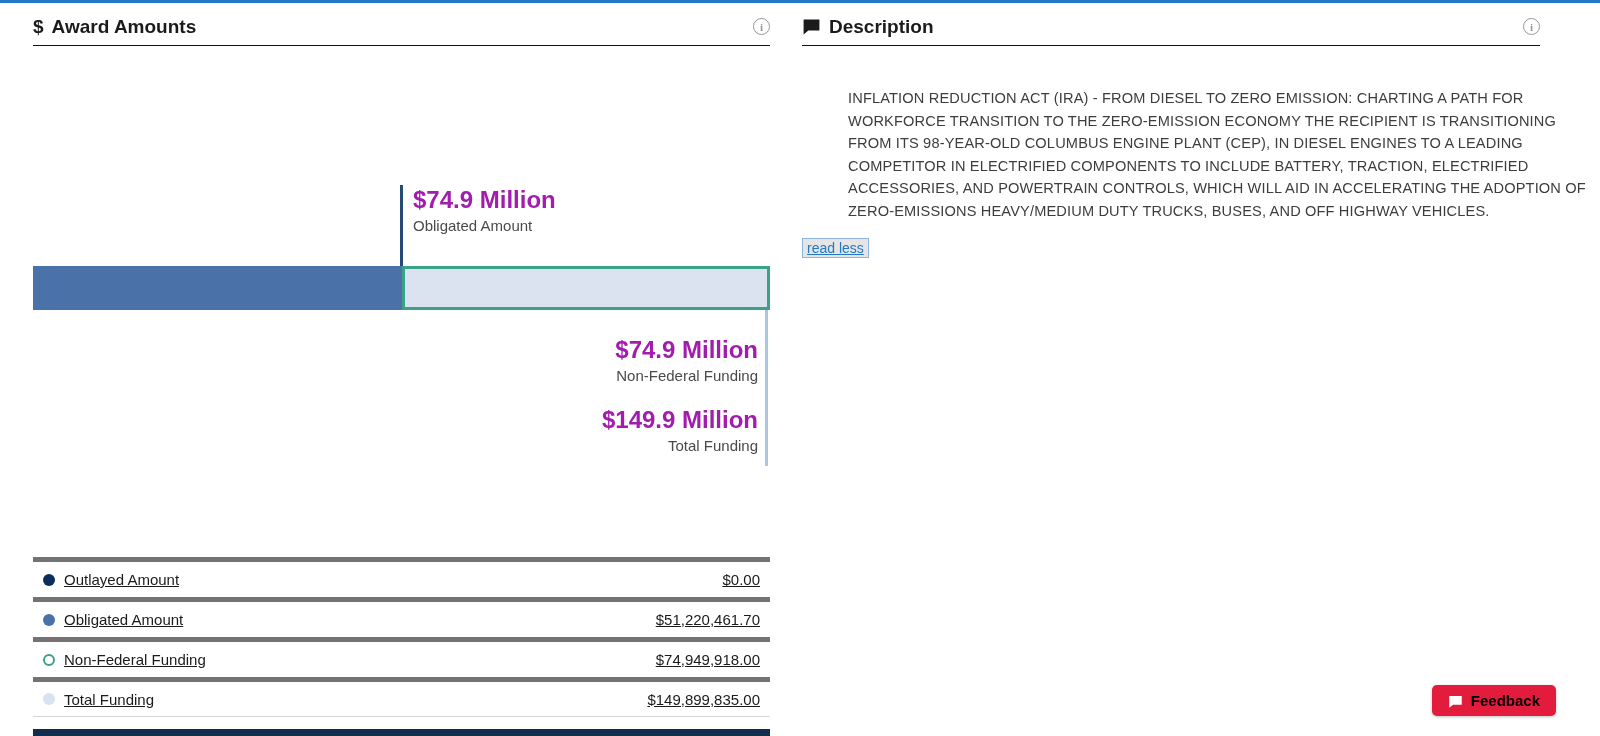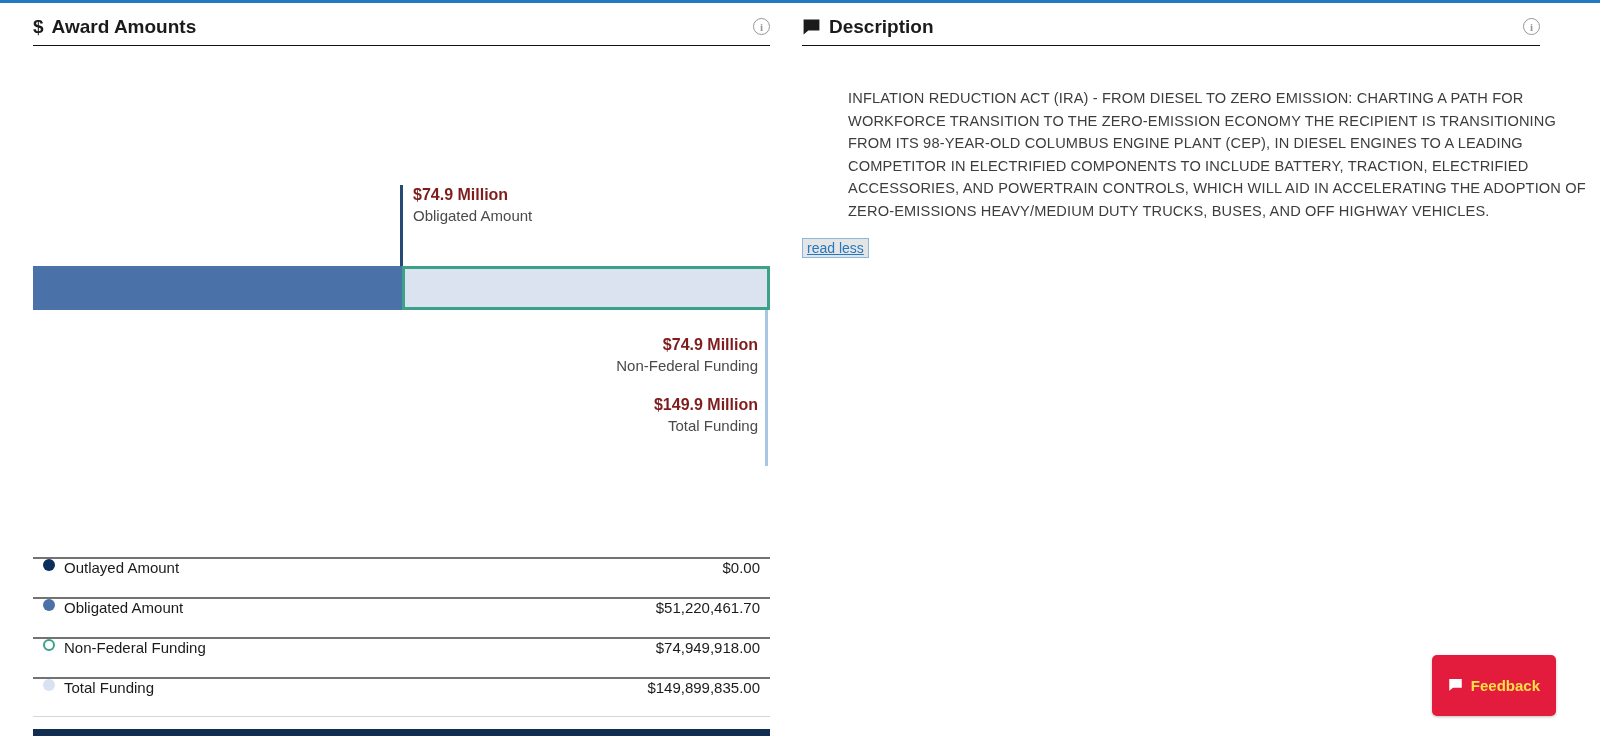--- a/index.html
+++ b/index.html
@@ -15,55 +15,55 @@
   .hdr-left { left:33px; width:737px; }
   .hdr-right { left:802px; width:738px; }
   .info-icon { margin-left:auto; width:17px; height:17px; border:1.5px solid #979797; border-radius:50%;
                color:#979797; font-size:11px; font-weight:700; display:flex; align-items:center; justify-content:center;
                font-family:"Liberation Serif","DejaVu Serif",serif; cursor:pointer; }
   .bubble-icon { width:19px; height:19px; display:inline-block; }
 
   
   .callout-line-obligated { position:absolute; left:400px; top:185px; width:3px; height:81px; background:#254a76; }
   .obligated-text { position:absolute; left:413px; top:186px; }
-  .c-value { font-size:16px; font-weight:700; color:#7f1d1d; }
+  .c-value { font-size:24px; font-weight:700; color:#a21caf; }
   .c-label { font-size:15px; color:#4a4a4a; margin-top:3px; }
 
   .bar-track { position:absolute; left:33px; top:266px; width:737px; height:44px; display:flex; }
   .seg-obligated { width:50%; height:100%; background:#4a72a8; }
   .seg-nonfederal { flex:1; height:100%; background:#dbe3f1; border:3px solid #3ba187; }
 
   .callout-line-right { position:absolute; left:765px; top:310px; width:3px; height:156px; background:#a9c7e3; }
   .right-text { position:absolute; left:400px; top:336px; width:358px; text-align:right; }
   .right-text .total-value { margin-top:22px; }
 
   
   .amounts-table { position:absolute; left:33px; top:557px; width:737px; font-size:15px; }
-  .amt-row { height:40px; display:flex; border-top:2px solid #737373; padding:0 10px; }
+  .amt-row { height:40px; display:flex; align-items:center; border-top:5px solid #737373; padding:0 10px;text-decoration:underline; }
   .amt-row:last-child { border-bottom:1px solid #d6d6d6; }
   .sw { width:12px; height:12px; border-radius:50%; margin-right:9px; flex:0 0 auto; }
   .sw-outlayed { background:#0b2e5d; }
   .sw-obligated { background:#4a72a8; }
   .sw-nonfederal { background:#fff; border:2.5px solid #3ba187; }
   .sw-total { background:#d9e2f0; }
   .amt-label { color:#1b1b1b; }
   .amt-value { margin-left:auto; color:#1b1b1b; }
 
   .partial-bottom-bar { position:absolute; left:33px; bottom:0; width:737px; height:7px; background:#112e51; }
 
   
   .desc-text { position:absolute; left:848px; top:87px; width:742px; font-size:14.6px; line-height:22.6px;
                color:#3d3d3d; letter-spacing:0.15px; }
   .read-less { position:absolute; left:802px; top:238px; font-size:14px; color:#2378c3; text-decoration:underline;
                background:#e5e5e5; border:1px solid #8cb6dd; padding:1px 4px; cursor:pointer; display:inline-block; }
 
   
-  .feedback-btn { position:absolute; right:44px; bottom:20px; background:#e31c3d; color:#fde047; border:none;
-                  border-radius:5px; padding:22px 16px; font-size:15px; font-weight:700;
-                  font-family:"Liberation Sans","DejaVu Sans",sans-serif; display:flex; align-items:flex-start; gap:8px;
+  .feedback-btn { position:absolute; right:44px; bottom:20px; background:#e31c3d; color:#000000; border:none;
+                  border-radius:5px; padding:7px 16px; font-size:15px; font-weight:700;
+                  font-family:"Liberation Sans","DejaVu Sans",sans-serif; display:flex; align-items:flex-end; gap:8px;
                   cursor:pointer; box-shadow:0 1px 3px rgba(0,0,0,0.25); }
   .feedback-btn svg { width:15px; height:15px; }
 </style>
 </head>
 <body>
 
 <div class="page">
   <div class="top-accent"></div>
 
   <div class="sec-header hdr-left">

